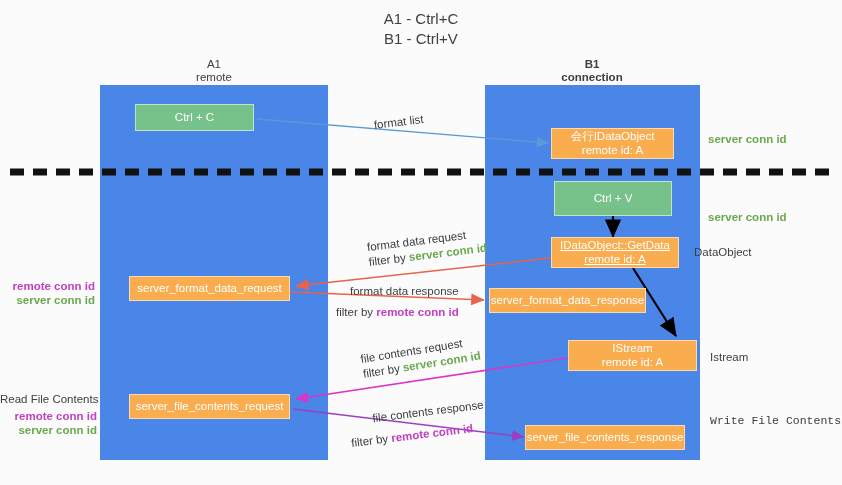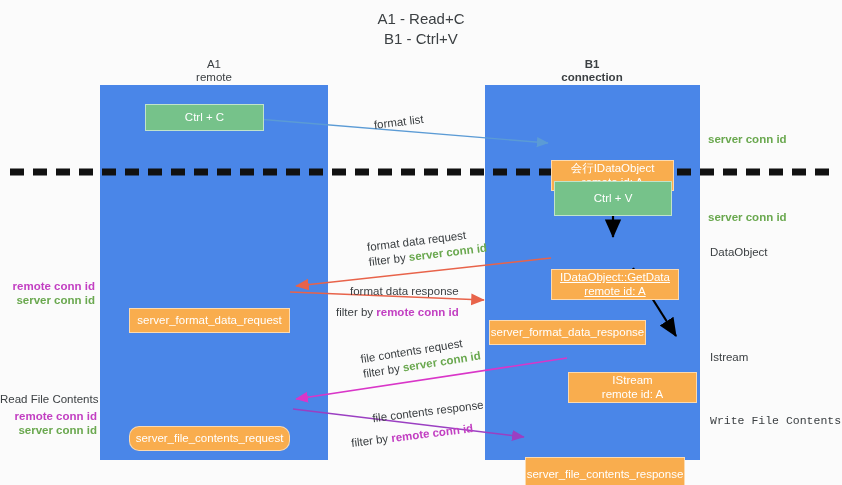--- a/index.html
+++ b/index.html
@@ -55,21 +55,21 @@
     flex-direction: column;
     align-items: center;
     justify-content: center;
     color: #ffffff;
     font-size: 11.5px;
     line-height: 13.5px;
     text-align: center;
     border: 1px solid rgba(255,255,255,0.55);
   }
   .node.green { background: #76c28a; }
-  .node.orange { background: #f9ad4e; margin-top: 32px; }
+  .node.orange { background: #f9ad4e; }
   .node .n2 { display: block; }
 
   
   .edge-label {
     position: absolute;
     color: #3c4043;
     font-size: 11.5px;
     line-height: 15px;
     white-space: nowrap;
   }
@@ -98,21 +98,21 @@
     height: 485px;
     pointer-events: none;
   }
 </style>
 </head>
 <body>
 
 <div id="canvas">
 
   <div class="title-block">
-    <div>A1 - Read+C</div>
+    <div>A1 - Ctrl+C</div>
     <div>B1 - Ctrl+V</div>
   </div>
 
   <div class="col-head" style="left:134px; top:58px;">
     <span>A1</span>
     <span class="l2">remote</span>
   </div>
   <div class="col-head" style="left:512px; top:58px;font-weight:bold;">
     <span>B1</span>
     <span class="l2">connection</span>
@@ -152,21 +152,21 @@
 
     <line x1="290" y1="292" x2="484" y2="300" stroke="#e8634a" stroke-width="1.6" marker-end="url(#ah-red)"></line>
 
     <line x1="633" y1="268" x2="676" y2="336" stroke="#000000" stroke-width="2.2" marker-end="url(#ah-black)"></line>
 
     <line x1="567" y1="358" x2="296" y2="399" stroke="#d936c8" stroke-width="1.5" marker-end="url(#ah-magenta)"></line>
 
     <line x1="293" y1="409" x2="524" y2="437" stroke="#9b3fc2" stroke-width="1.5" marker-end="url(#ah-purple)"></line>
   </svg>
 
-  <div class="node green" style="left:145px; top:104px; width:119px; height:27px;">
+  <div class="node green" style="left:135px; top:104px; width:119px; height:27px;">
     <span>Ctrl + C</span>
   </div>
 
   <div class="node orange" style="left:551px; top:128px; width:123px; height:31px;">
     <span>会行IDataObject</span>
     <span class="n2">remote id: A</span>
   </div>
 
   <div class="node green" style="left:554px; top:181px; width:118px; height:35px;">
     <span>Ctrl + V</span>
@@ -183,25 +183,25 @@
 
   <div class="node orange" style="left:489px; top:288px; width:157px; height:25px;text-align:center;">
     <span>server_format_data_response</span>
   </div>
 
   <div class="node orange" style="left:568px; top:340px; width:129px; height:31px;">
     <span>IStream</span>
     <span class="n2">remote id: A</span>
   </div>
 
-  <div class="node orange" style="left:129px; top:394px; width:161px; height:25px;border-radius:10px;">
+  <div class="node orange" style="left:129px; top:394px; width:161px; height:25px;">
     <span>server_file_contents_request</span>
   </div>
 
-  <div class="node orange" style="left:525px; top:425px; width:160px; height:35px;align-items:center;">
+  <div class="node orange" style="left:525px; top:425px; width:160px; height:25px;align-items:center;">
     <span>server_file_contents_response</span>
   </div>
 
   <div class="edge-label rot-7" style="left:374px; top:118px;">
     <span>format list</span>
   </div>
 
   <div class="edge-label rot-7" style="left:368px; top:240px;">
     <div>format data request</div>
     <div>
@@ -231,21 +231,21 @@
   </div>
 
   <div class="side-note" style="left:708px; top:132px;">
     <span class="green-txt">server conn id</span>
   </div>
 
   <div class="side-note" style="left:708px; top:210px;">
     <span class="green-txt">server conn id</span>
   </div>
 
-  <div class="side-note" style="left:710px; top:245px;">
+  <div class="side-note" style="left:694px; top:245px;">
     <span class="plain">DataObject</span>
   </div>
 
   <div class="side-note" style="left:710px; top:350px;">
     <span class="plain">Istream</span>
   </div>
 
   <div class="side-note" style="left:710px; top:414px;font-family:Liberation Mono, monospace;">
     <span class="plain">Write File Contents</span>
   </div>

